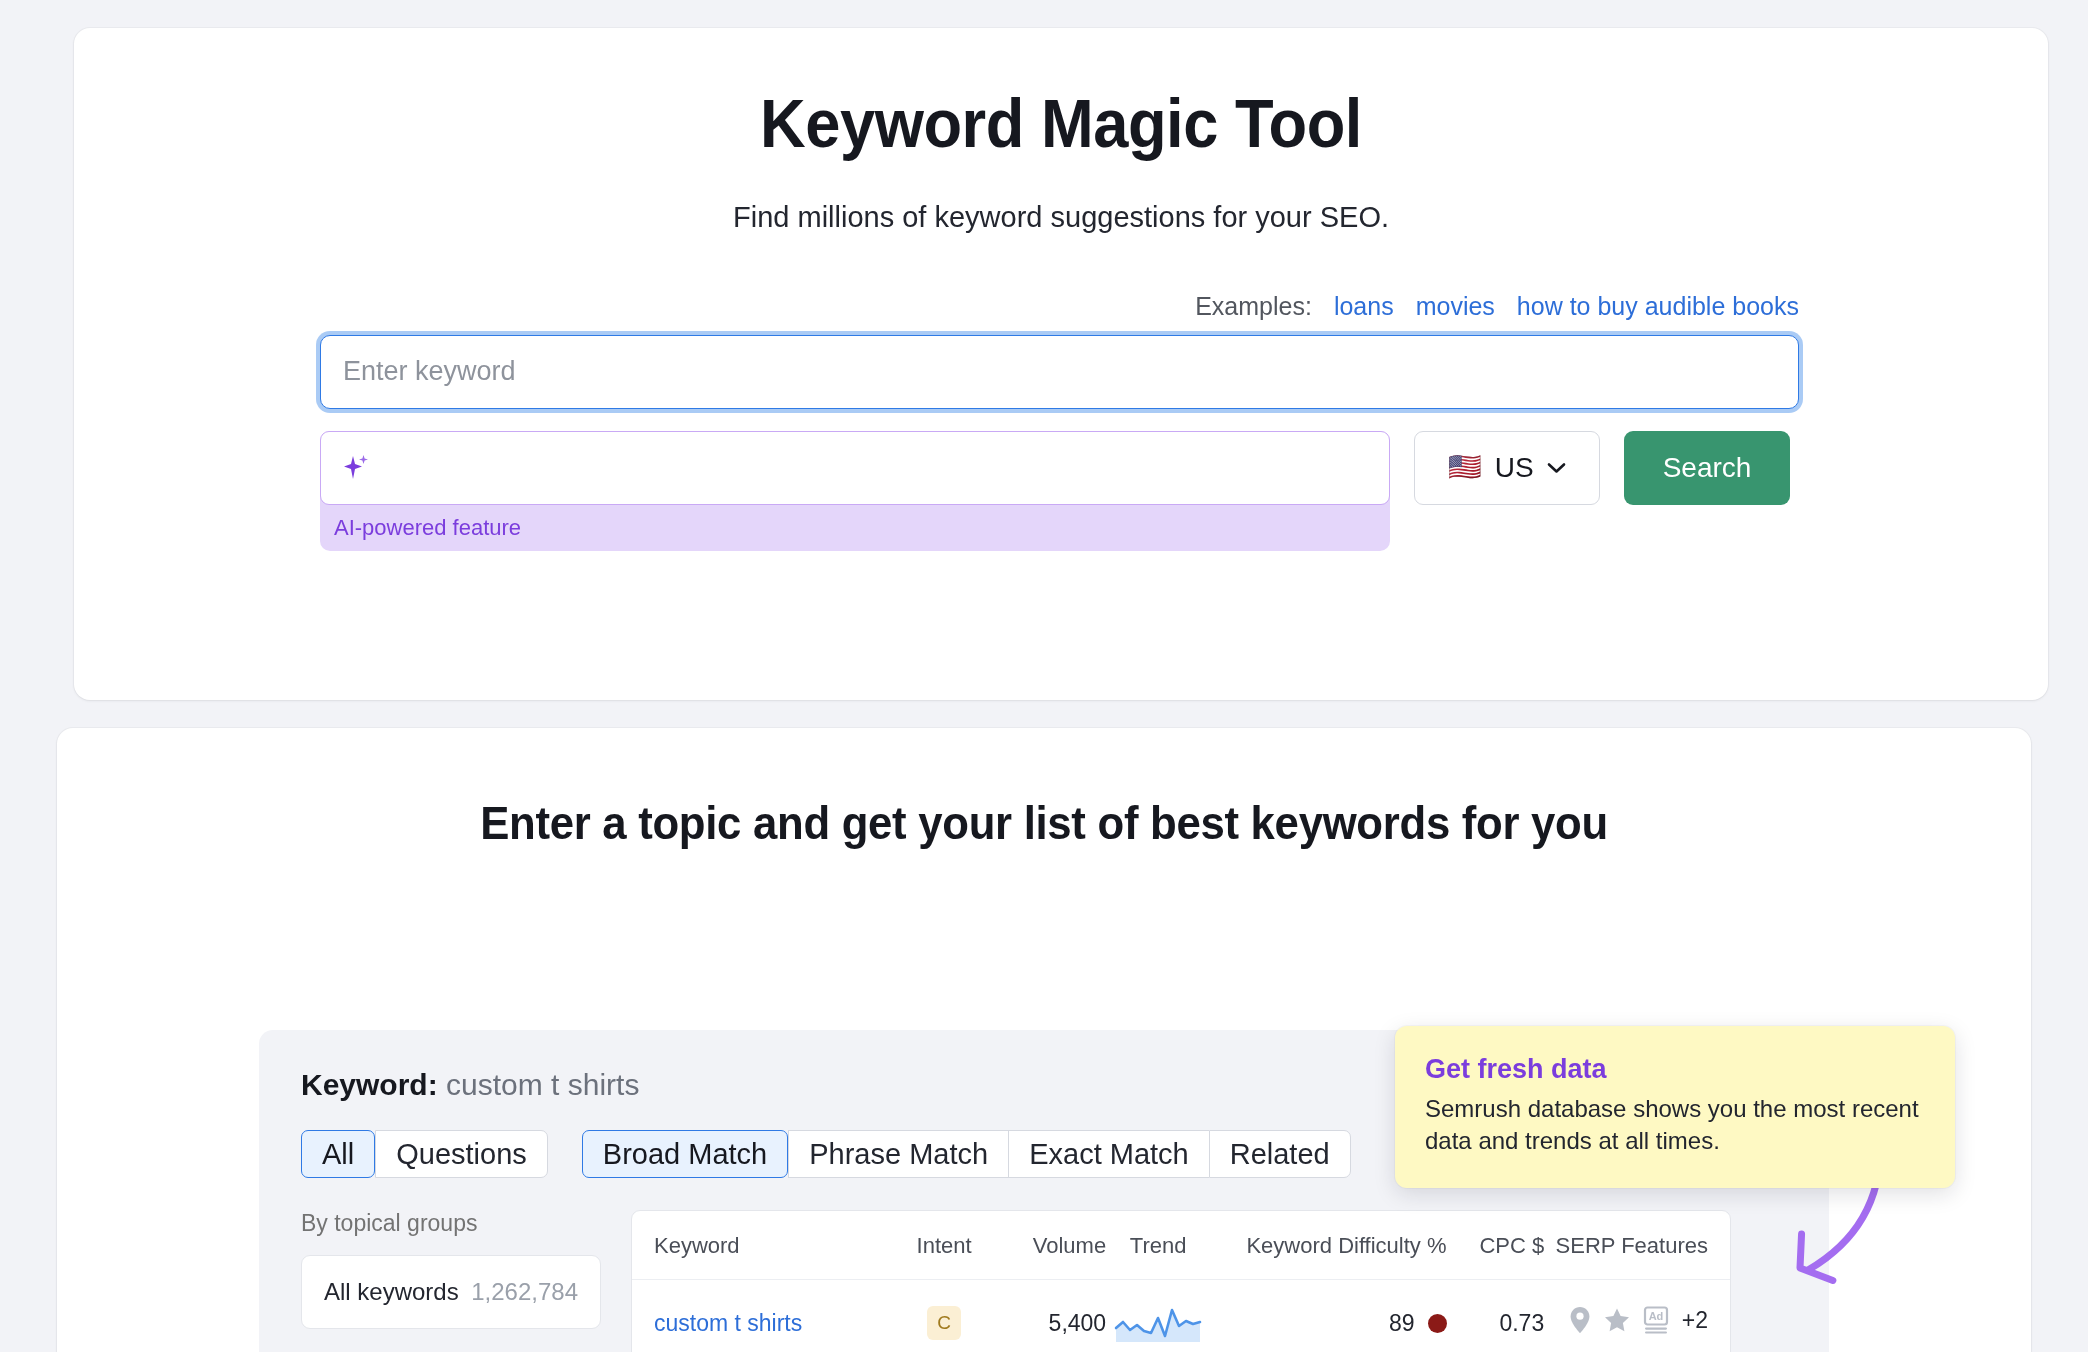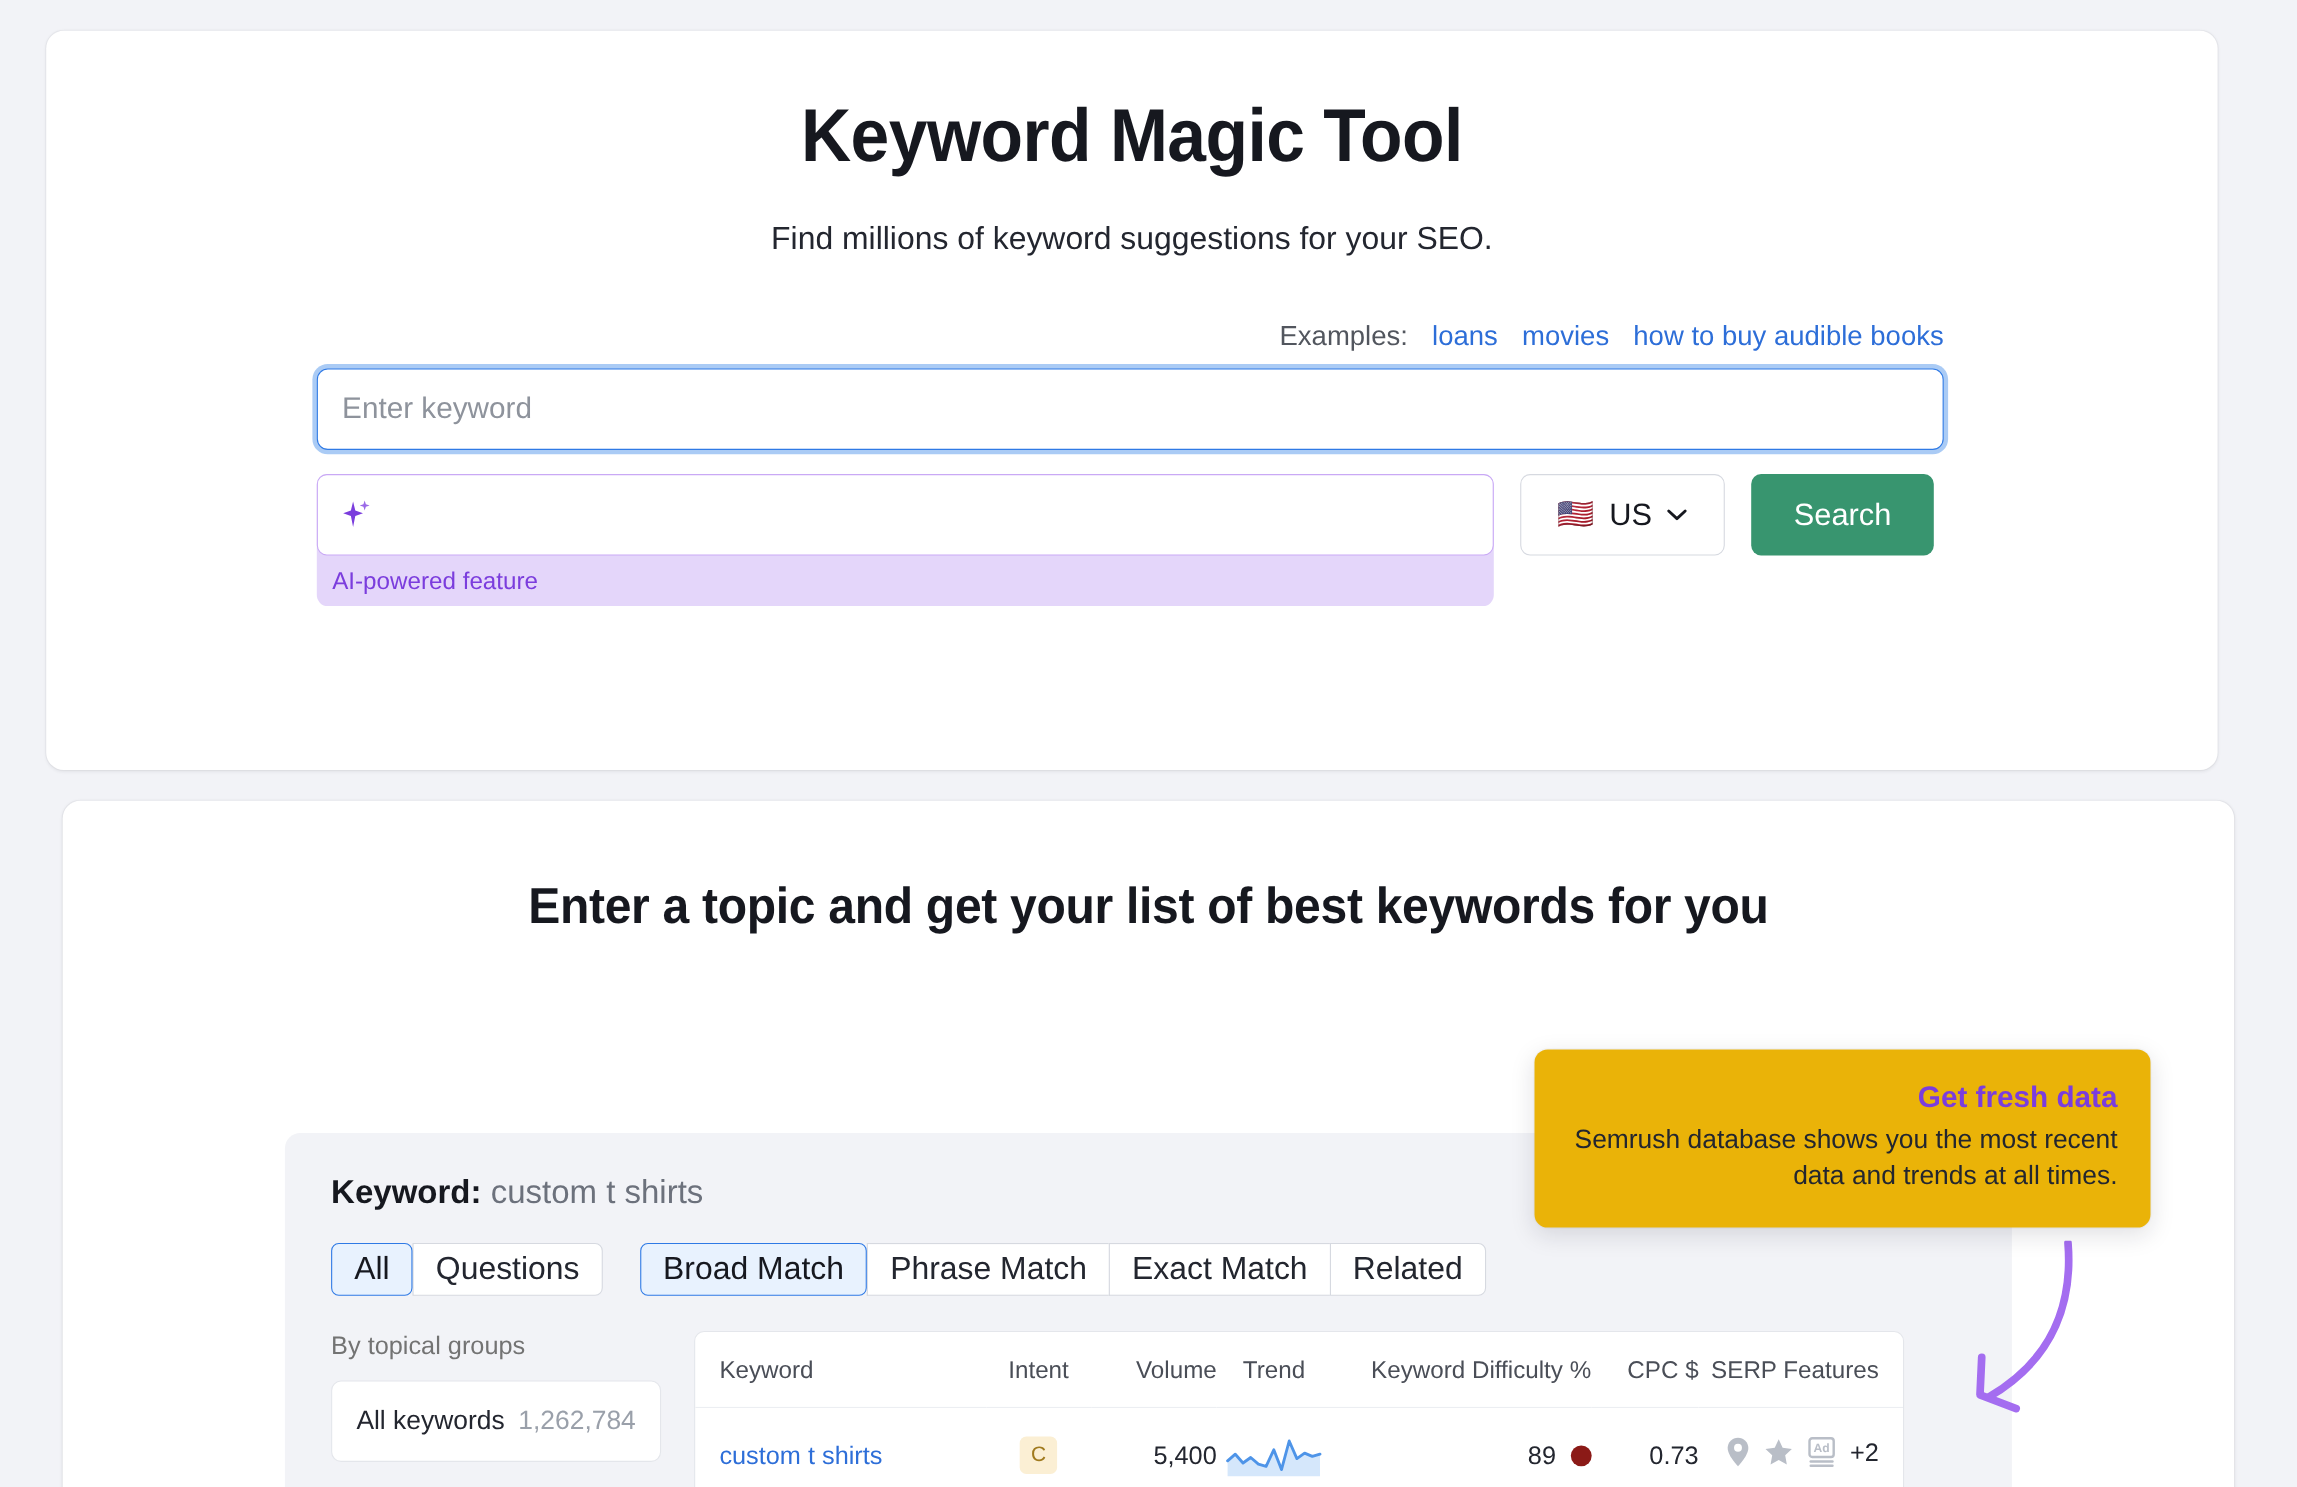--- a/index.html
+++ b/index.html
@@ -19,21 +19,21 @@
   }
 
   
   .card {
     background: #ffffff;
     border-radius: 16px;
     box-shadow: 0 1px 3px rgba(22,26,41,.07), 0 0 0 1px rgba(22,26,41,.03);
   }
   .hero-card {
     position: absolute;
-    left: 42px;
+    left: 74px;
     top: 28px;
     width: 1974px;
     height: 672px;
     padding-top: 58px;
   }
   .hero-title {
     text-align: center;
     font-size: 68px;
     line-height: 1.1;
     font-weight: 700;
@@ -292,28 +292,27 @@
   }
   .serp-cell { padding-right: 22px; }
   .serp-icons { display: inline-flex; align-items: center; gap: 13px; }
   .serp-icons svg { display: block; }
   .serp-plus { font-size: 23px; color: #23262f; }
 
   
   .tooltip {
     position: absolute;
     left: 1395px;
-    top: 954px;
+    top: 1026px;
     width: 560px;
-    background: #eab308;
+    background: #fef9c3;
     border-radius: 12px;
     box-shadow: 0 6px 22px rgba(22,26,41,.13), 0 0 0 1px rgba(22,26,41,.03);
     padding: 28px 30px 30px 30px;
     z-index: 20;
-    text-align: right;
   }
   .tt-title { font-size: 27px; color: #7b3ddd; font-weight: 700; margin-bottom: 8px; }
   .tt-body { font-size: 24px; color: #23262f; line-height: 1.35; }
   .arrow-svg { position: absolute; left: 1760px; top: 1128px; z-index: 19; }
 </style>
 </head>
 <body>
 
 <div class="page">
 

